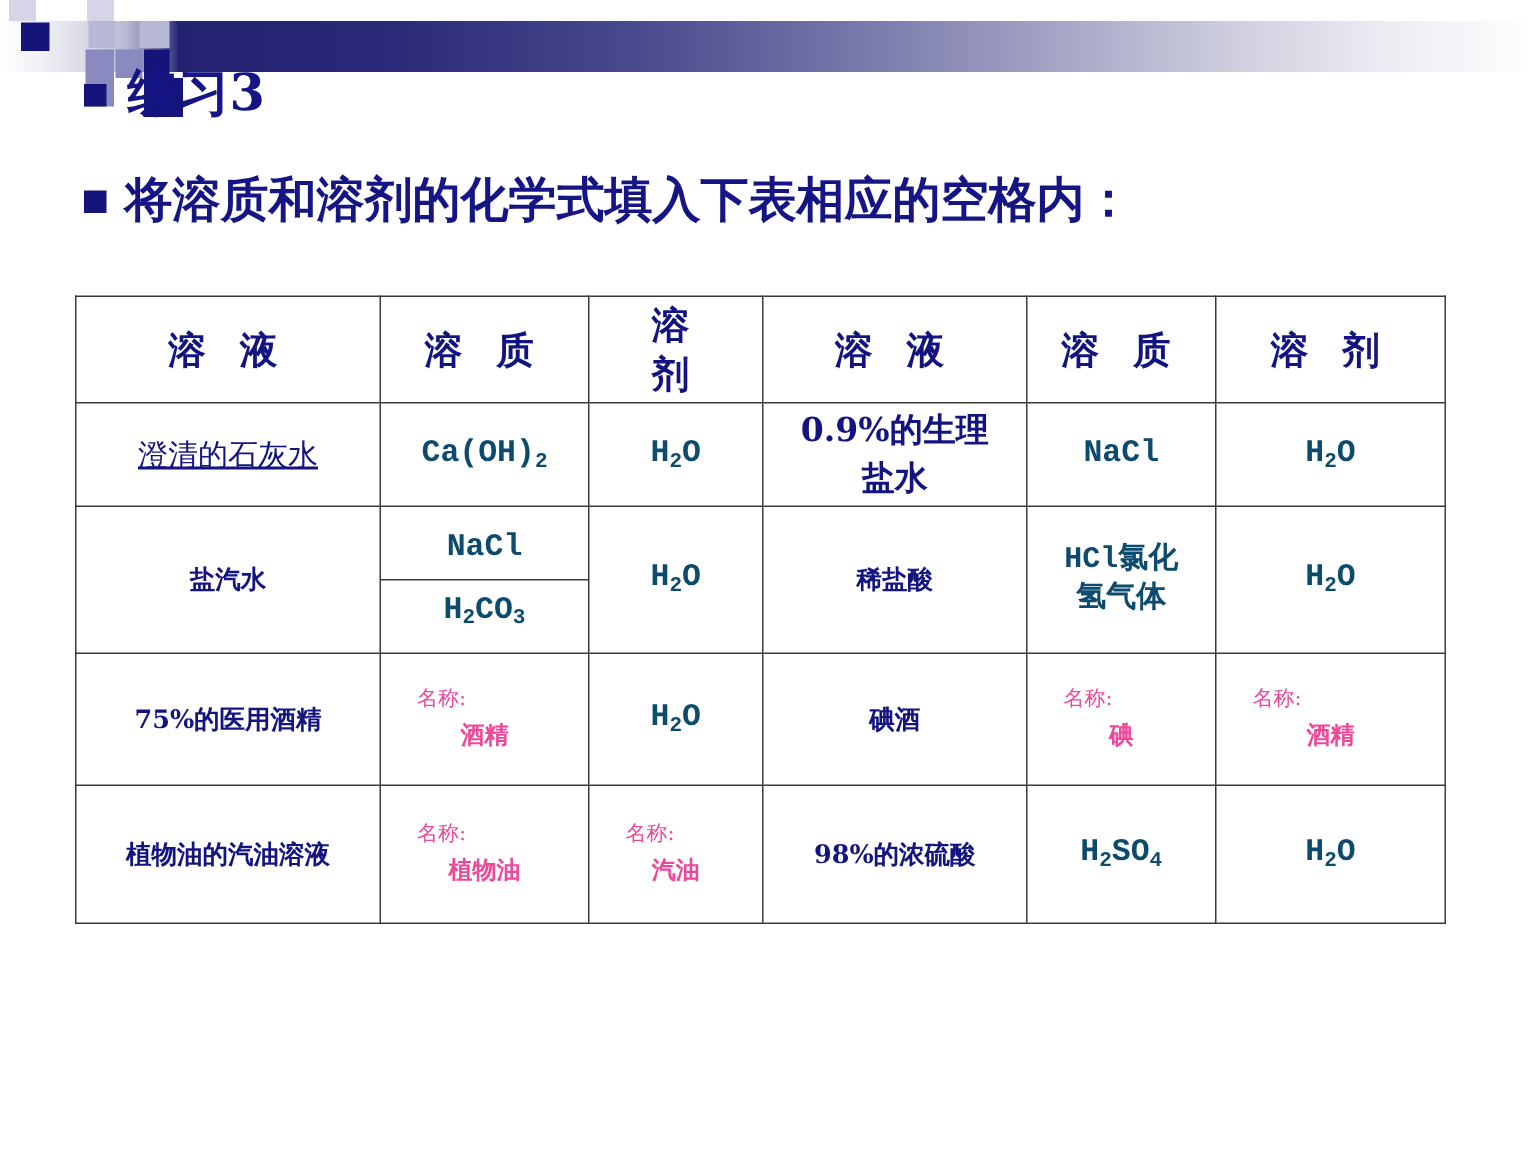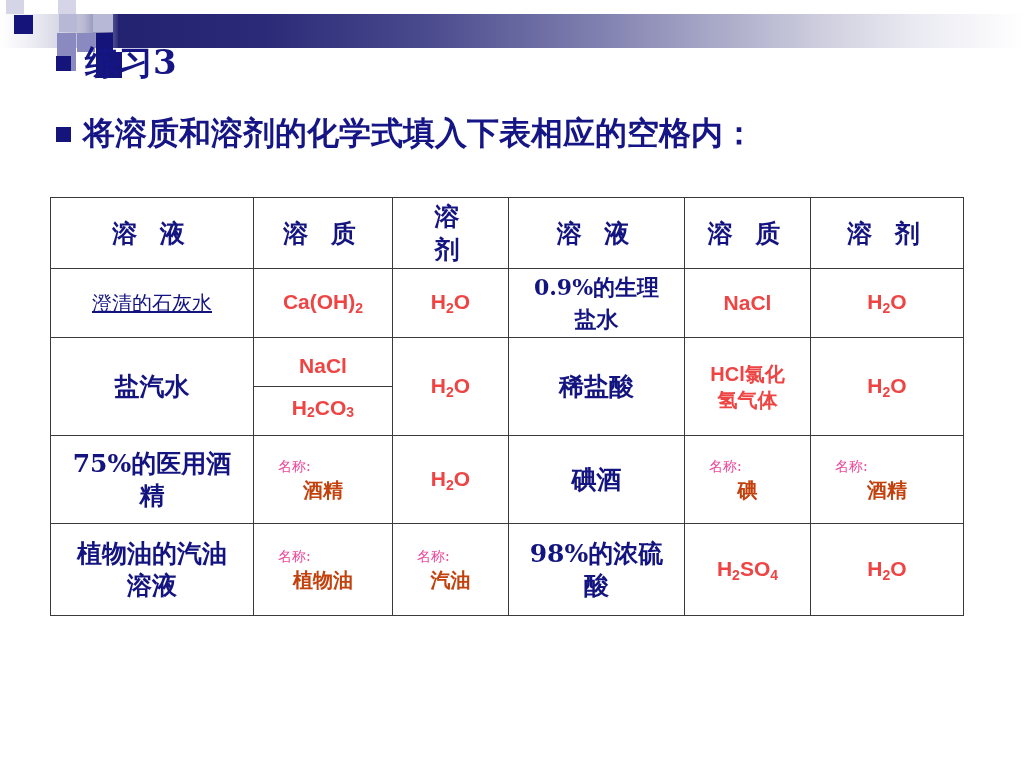--- a/index.html
+++ b/index.html
@@ -116,32 +116,32 @@
     font-family: "DejaVu Serif", "Liberation Serif", serif;
     font-weight: bold;
     font-size: 25px;
     letter-spacing: 7px;
     height: 50px;
   }
   .blue-cell {
     color: #141480;
     font-family: "DejaVu Serif", "Liberation Serif", serif;
     font-weight: bold;
-    font-size: 25px;
+    font-size: 17px;
     line-height: 32px;
   }
   .blue-cell.small {
     font-size: 20px;
     font-weight: normal;
     line-height: 28px;
     text-decoration: underline;
   }
   .red-formula {
-    color: #ef4444;
-    font-family: Liberation Sans, sans-serif;
+    color: #0c4a6e;
+    font-family: Liberation Mono, monospace;
     font-weight: bold;
     font-size: 21px;
     line-height: 26px;
   }
   .red-formula sub {
     font-size: 14px;
     vertical-align: baseline;
     position: relative;
     bottom: -4px;
   }
@@ -153,24 +153,24 @@
     display: block;
     color: #ec4899;
     font-family: "DejaVu Serif", "Liberation Serif", serif;
     font-size: 14px;
     text-align: left;
     padding-left: 6px;
     line-height: 18px;
   }
   .name-value {
     display: block;
-    color: #c2410c;
+    color: #ec4899;
     font-family: "DejaVu Sans", "Liberation Sans", sans-serif;
     font-weight: bold;
-    font-size: 20px;
+    font-size: 16px;
     line-height: 26px;
     text-align: center;
     padding-top: 2px;
   }
   .split-cell { padding: 0 !important; }
   .split-cell .half {
     height: 41px;
     display: flex;
     align-items: center;
     justify-content: center;

